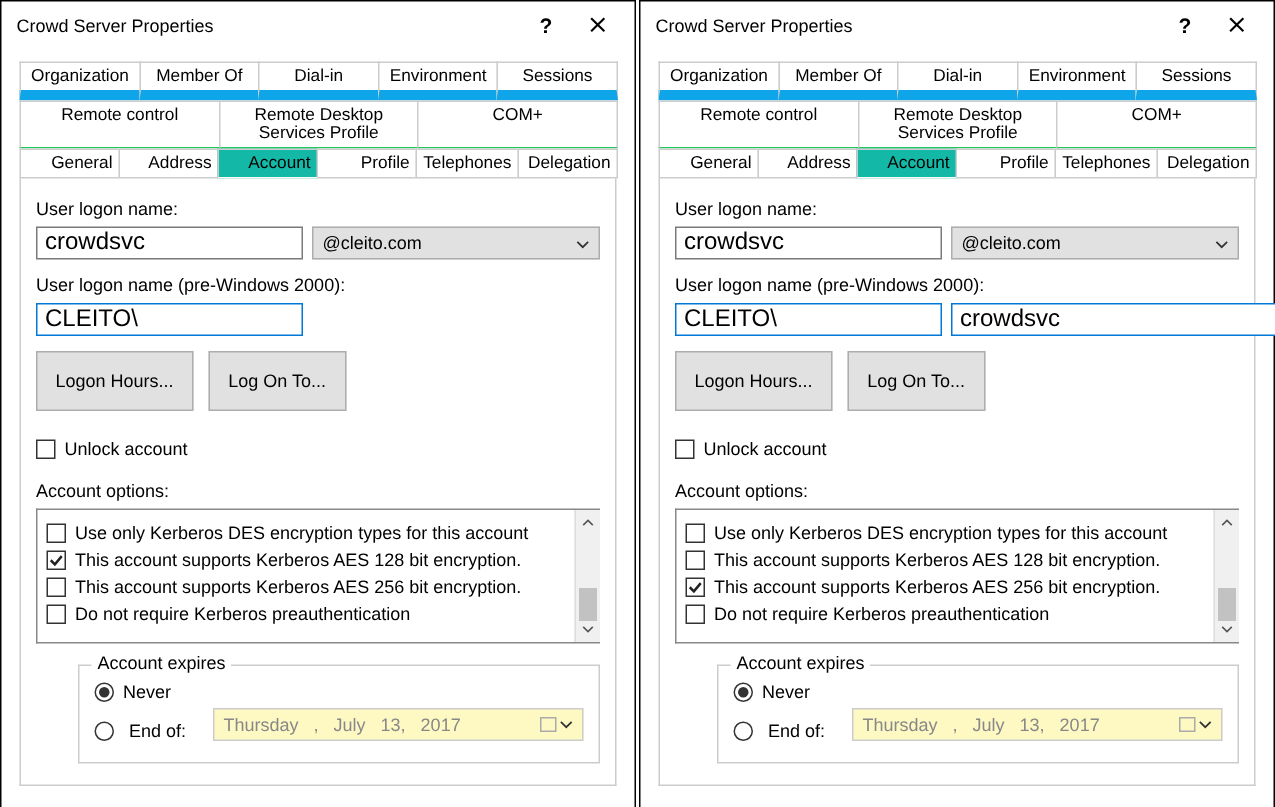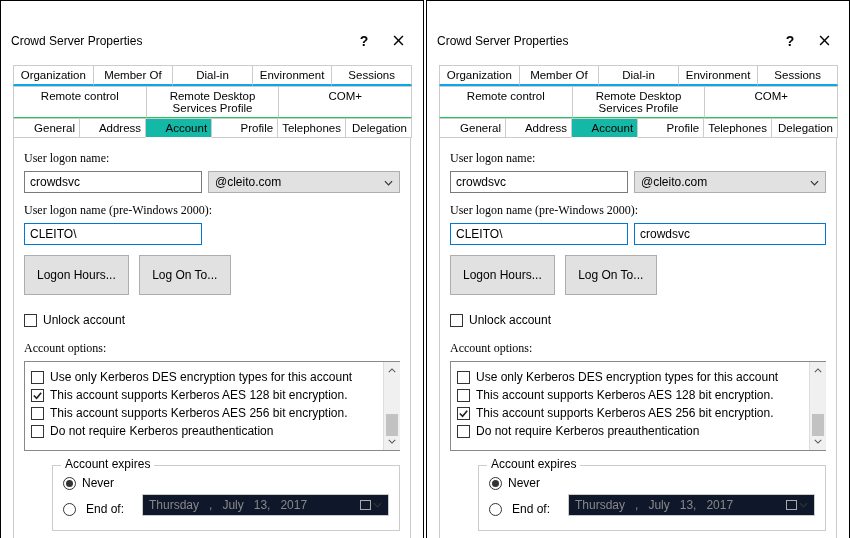--- a/index.html
+++ b/index.html
@@ -20,21 +20,20 @@
     border: 1px solid #000;
     background: #fff;
     display: flex;
     flex-direction: column;
   }
   .titlebar {
     display: flex;
     align-items: center;
     padding: 6px 8px 6px 10px;
     height: 32px;
-    margin-top: 24px;
   }
   .titlebar .title {
     flex: 1;
     font-size: 12px;
   }
   .titlebar .help-icon,
   .titlebar .close-icon {
     width: 34px;
     text-align: center;
     font-size: 14px;
@@ -59,54 +58,53 @@
     border-bottom: none;
     background: #fff;
     font-size: 11.5px;
     padding: 3px 4px;
     text-align: center;
     flex: 1;
     cursor: default;
     position: relative;
     margin-right: -1px;
   }
-  .tabrow.top .tab { border-bottom: 2px solid #0ea5e9; }
+  .tabrow.top .tab { border-bottom: 7px solid #0ea5e9; }
   .tabrow.mid .tab { border-bottom: 1px solid #22c55e; }
   .tab.active {
     background: #14b8a6;
     border-bottom-color: #fff;
     z-index: 2;
   }
   .tabrow.bot .tab { border-bottom: 1px solid #ccc; text-align: right; }
   .tabrow.bot .tab.active { border-bottom-color: #fff; }
 
   .tabcontent {
     border: 1px solid #ccc;
     border-top: none;
     padding: 10px 10px 14px 10px;
     margin-top: -1px;
     min-height: 390px;
   }
 
   .label {
     margin: 4px 0 5px 0;
-    font-family: Liberation Serif, serif;
   }
 
   .row {
     display: flex;
     gap: 6px;
     margin-bottom: 10px;
   }
   input.text {
     border: 1px solid #7a7a7a;
     height: 22px;
     padding: 2px 5px;
     font-family: inherit;
-    font-size: 12px;
+    font-size: 16px;
     background: #fff;
   }
   input.text.blue { border-color: #0078d7; }
   .combo {
     display: flex;
     align-items: center;
     border: 1px solid #adadad;
     background: #e1e1e1;
     height: 22px;
     padding: 0 0 0 6px;
@@ -187,21 +185,21 @@
   .fieldset .legend {
     position: absolute;
     top: -9px;
     left: 8px;
     background: #fff;
     padding: 0 4px;
     font-size: 12px;
   }
   .datebox {
     border: 1px solid #ccc;
-    background: #0f172a;
+    background: #fef9c3;
     color: #888;
     height: 22px;
     display: flex;
     align-items: center;
     padding: 0 6px;
     flex: 1;
     gap: 10px;
   }
   .datebox .cal { margin-left:auto; display:flex; align-items:center; gap:2px; }
   .datebox .cal svg { width:9px; height:6px; }

